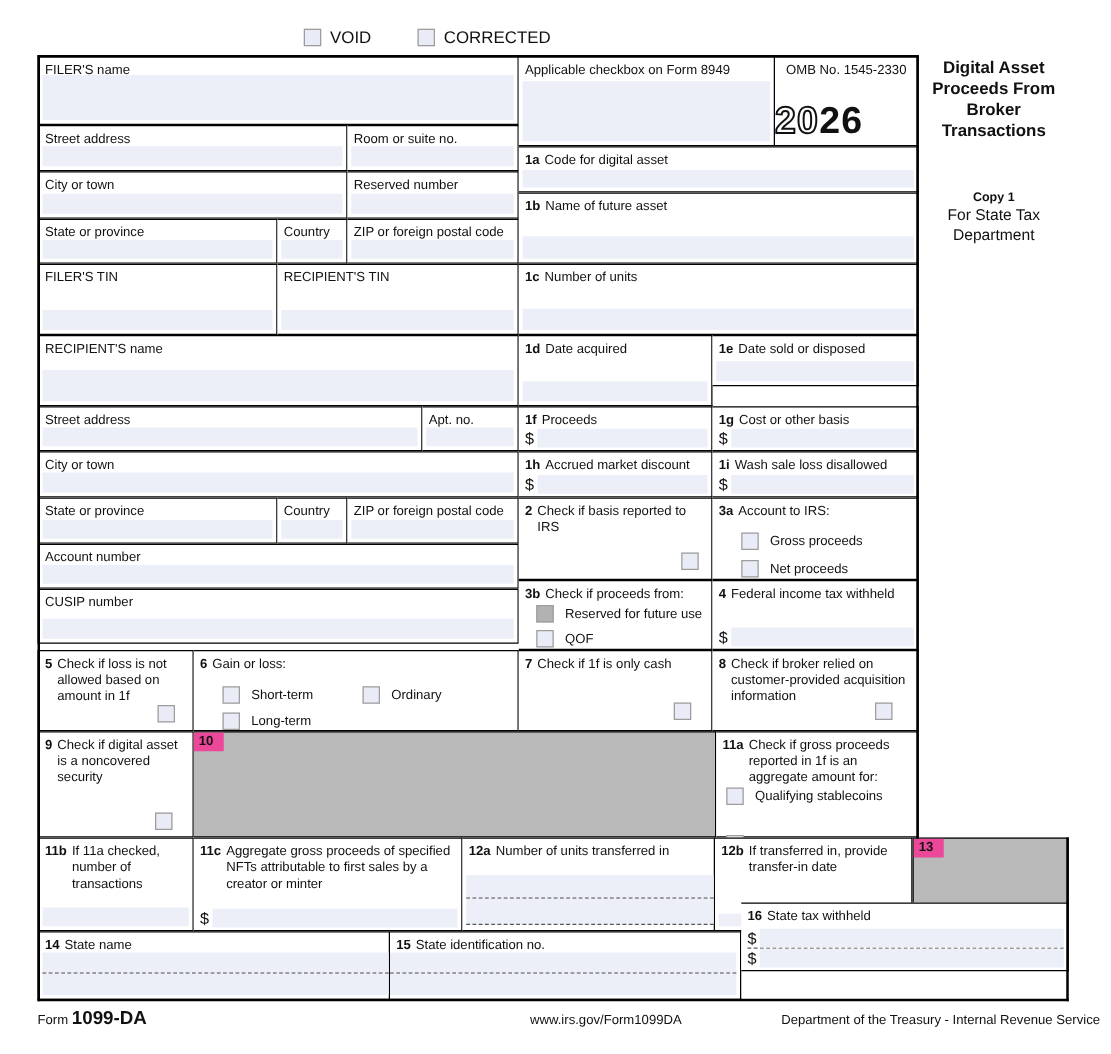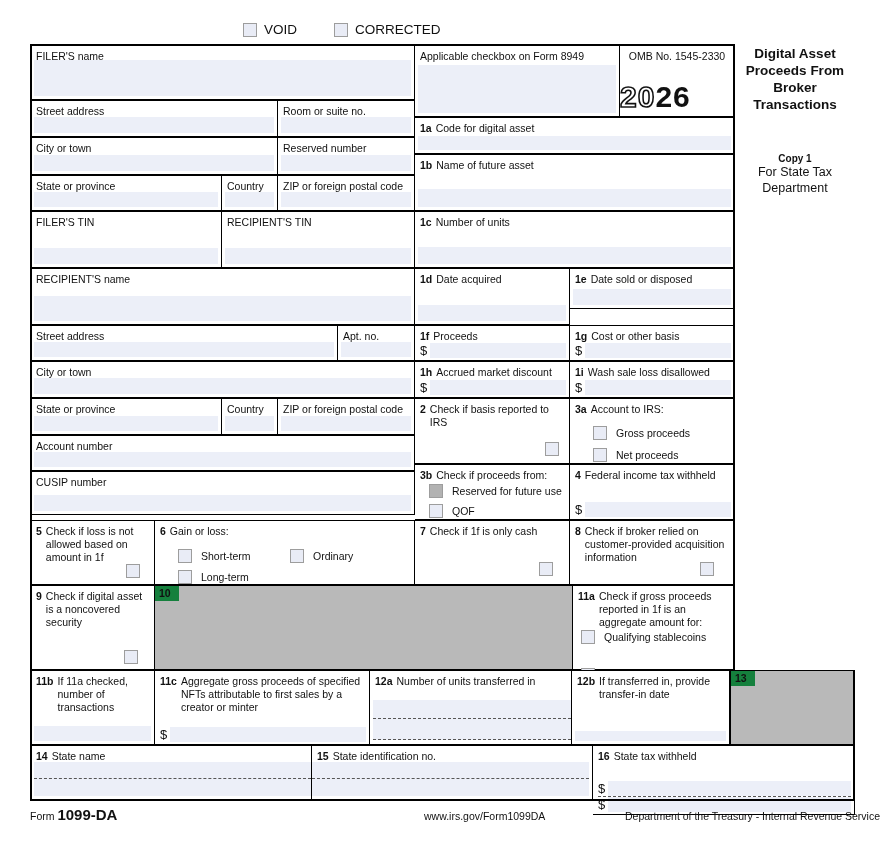--- a/index.html
+++ b/index.html
@@ -10,21 +10,21 @@
   .lbl{display:flex;gap:4px;padding:4px 4px 0 5px;font-size:10.5px;line-height:1.25}
   .num{font-weight:700;white-space:nowrap}
   .fill{position:absolute;left:3px;right:3px;bottom:3px;background:#ecefF8}
   .money{position:absolute;left:5px;right:3px;bottom:2px;display:flex;align-items:flex-end;gap:3px}
   .money .d{font-size:13px;line-height:15px}
   .money .mfill{flex:1;background:#ecefF8;height:15px}
   .cb{width:14px;height:14px;border:1.5px solid #9d9d9d;background:#e9ecf6;display:inline-block;flex:none}
   .cb.gray{background:#b2b2b2}
   .opt{position:absolute;display:flex;align-items:center;gap:9px;font-size:10.5px}
   .shade{background:#b9b9b9}
-  .numtag{position:absolute;top:0;left:0;background:#15803d;font-weight:700;font-size:10.5px;padding:1px 8px 2px 4px}
+  .numtag{position:absolute;top:0;left:0;background:#ec4899;font-weight:700;font-size:10.5px;padding:1px 8px 2px 4px}
   .cbbr{position:absolute}
   .dashrow{background:#ecefF8;border-bottom:1px dashed #555}
   .line{position:absolute;background:#000;pointer-events:none}
   .mast{position:absolute;text-align:center}
   .title{font-weight:700;font-size:13.5px;line-height:1.25}
   .copy1{font-weight:700;font-size:10px}
   .copyfor{font-weight:400;font-size:12.5px;line-height:1.3}
   .ombt{font-size:10.5px;text-align:center;padding-top:4px}
   .year{font-size:30px;font-weight:800;letter-spacing:1px;margin-top:18px}
   .y20{color:#fff;-webkit-text-stroke:1.6px #111}
@@ -417,21 +417,21 @@
 <div class="cell noleft" style="left:312px;top:745px;width:281px;height:55px">
   <div class="lbl">
       <span class="num">15</span>
       <span>State identification no.</span>
     </div>
   <div style="position:absolute;left:0;right:3px;bottom:3px">
     <div class="dashrow" style="height:17px"></div>
     <div style="height:17px;background:#ecefF8"></div>
   </div>
 </div>
-<div class="cell noleft" style="left:593px;top:745px;width:262px;height:70px">
+<div class="cell noleft" style="left:593px;top:722px;width:262px;height:55px">
   <div class="lbl">
       <span class="num">16</span>
       <span>State tax withheld</span>
     </div>
   <div style="position:absolute;left:5px;right:3px;bottom:2px">
     <div style="display:flex;align-items:flex-end;gap:3px;border-bottom:1px dashed #555">
       <span class="d" style="font-size:13px;line-height:15px">$</span>
       <span style="flex:1;background:#ecefF8;height:15px"></span>
     </div>
     <div style="display:flex;align-items:flex-end;gap:3px">

